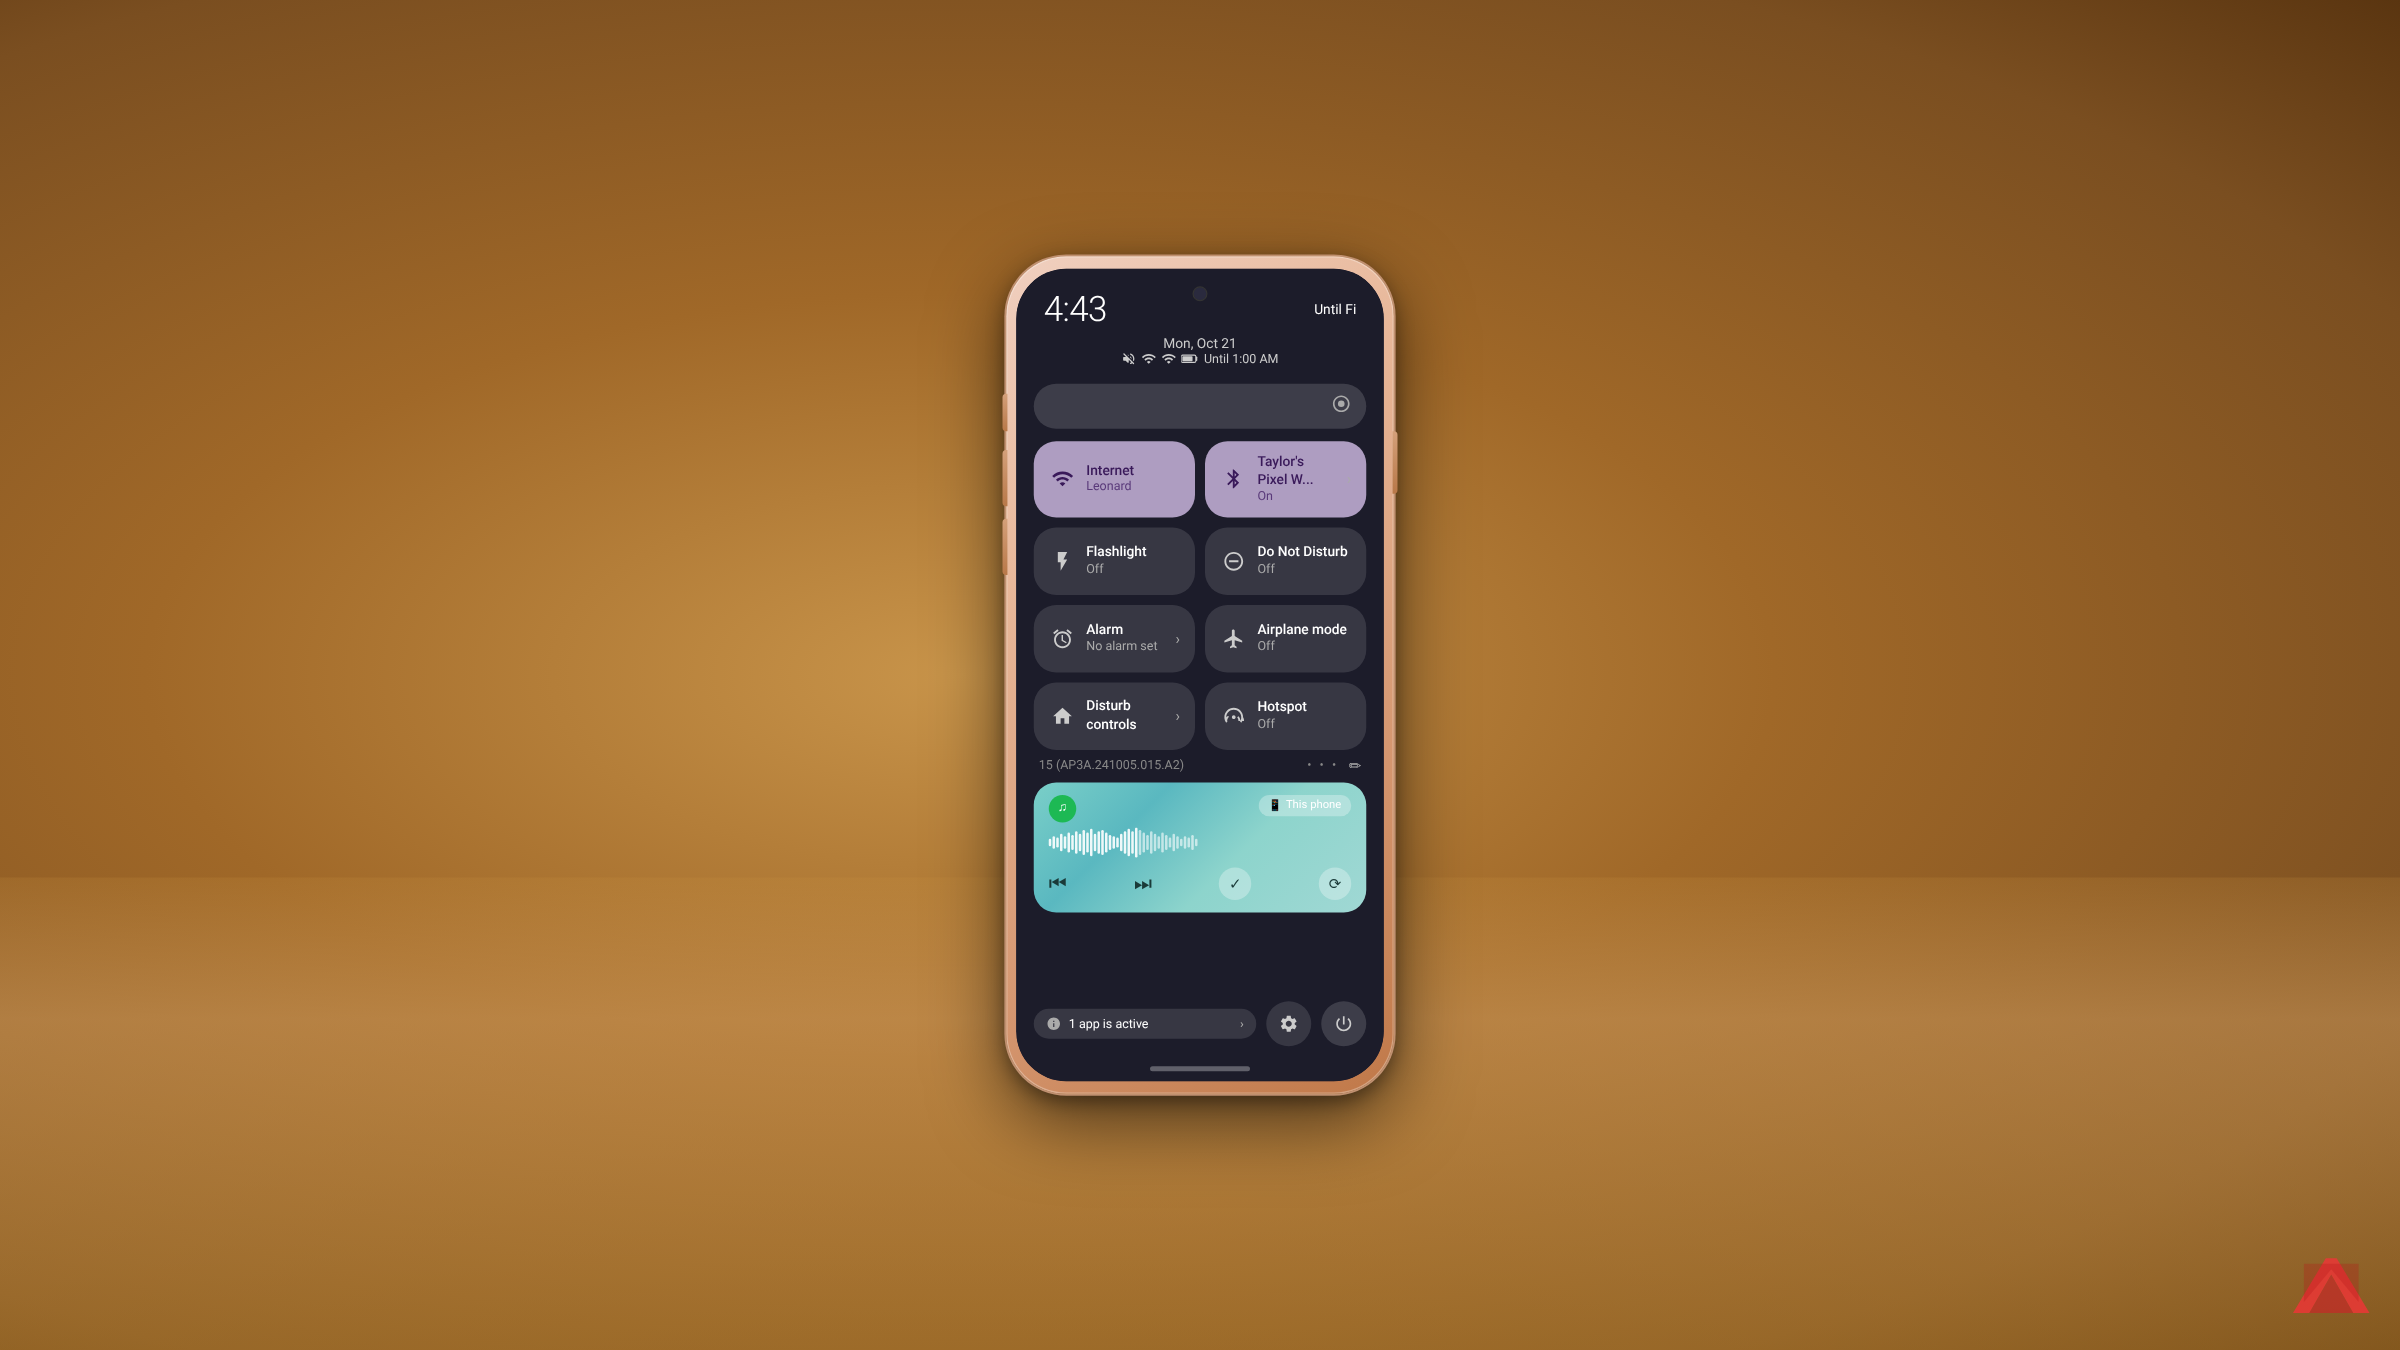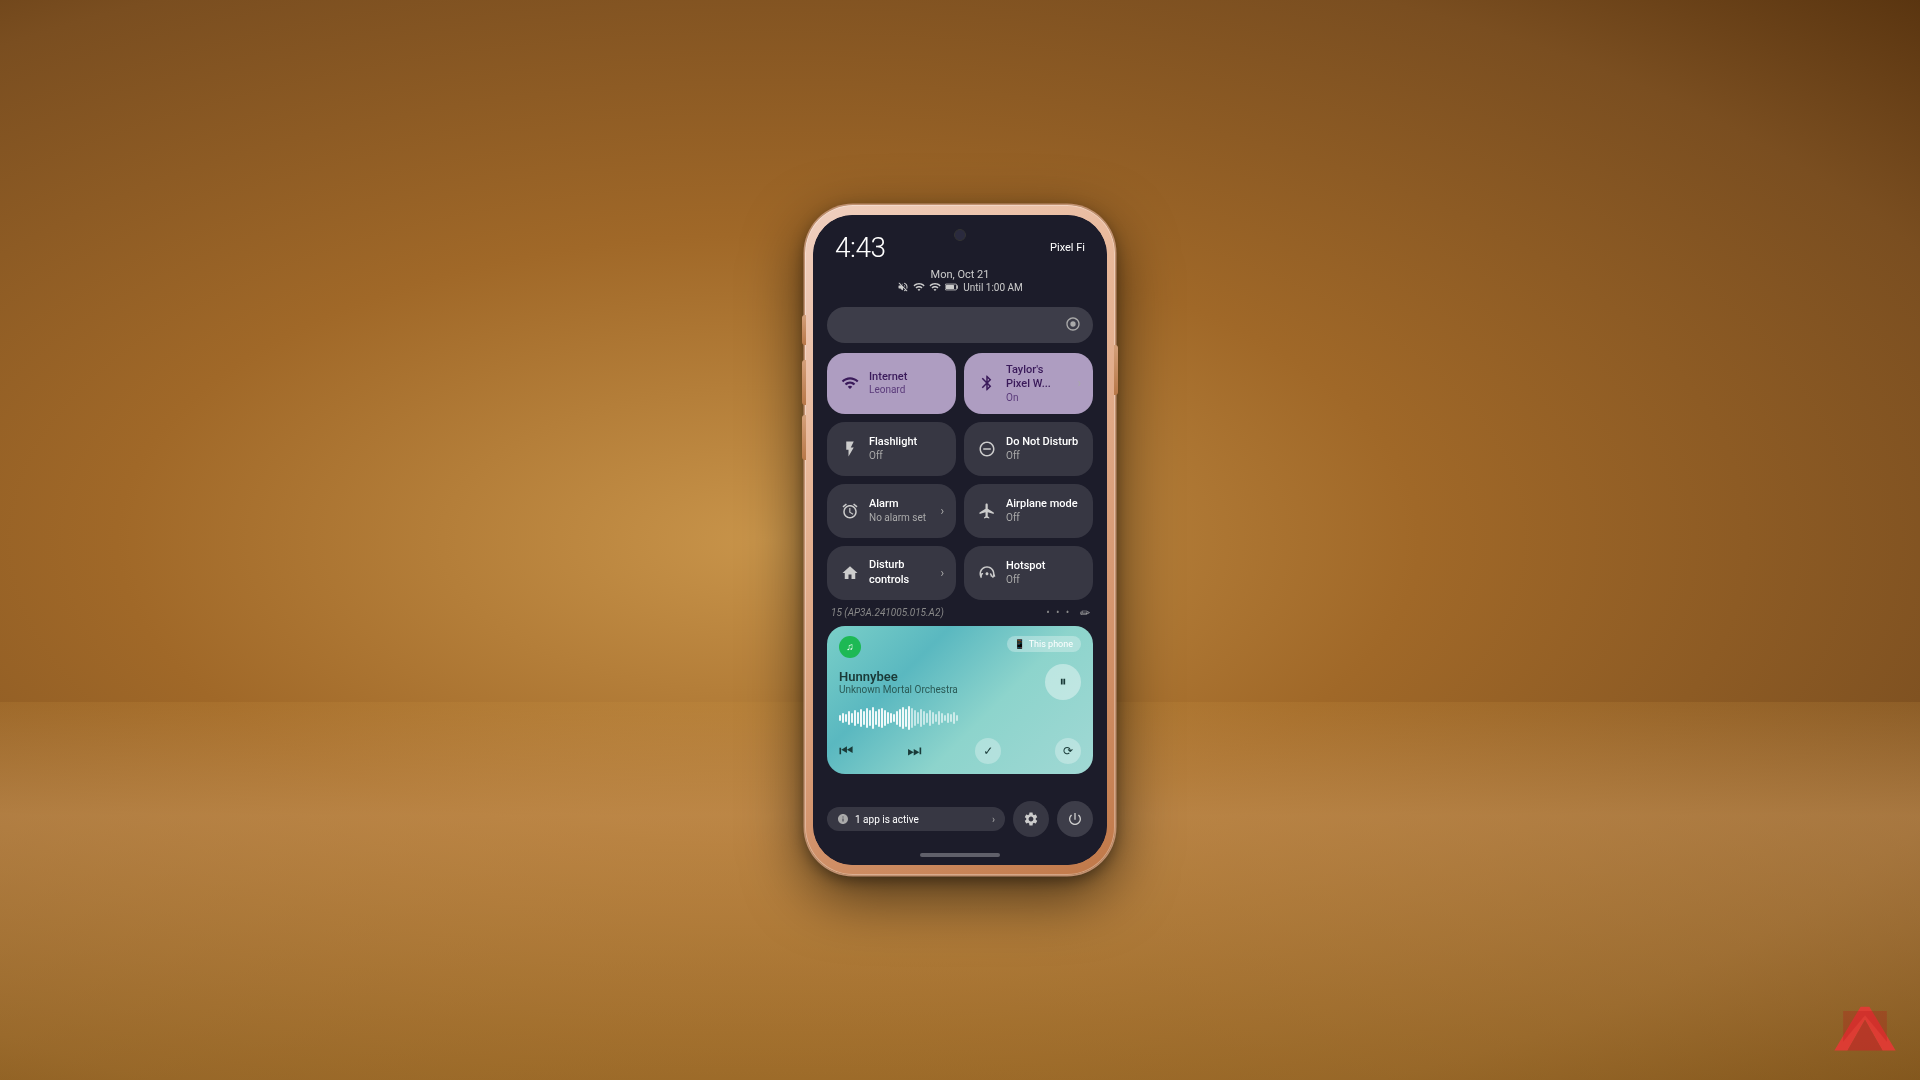--- a/index.html
+++ b/index.html
@@ -230,21 +230,20 @@
       color: #aaaaaa;
     }
 
     
     .version-row {
       display: flex;
       justify-content: space-between;
       align-items: center;
       padding: 6px 18px;
       flex-shrink: 0;
-      font-style: italic;
     }
 
     .version-text {
       font-size: 10px;
       color: #888888;
     }
 
     .version-dots {
       font-size: 10px;
       color: #888888;
@@ -496,21 +495,21 @@
     <div class="phone-button-left-mid"></div>
     <div class="phone-button-left-bot"></div>
 
     <div class="phone-screen">
       <div class="camera-notch"></div>
 
       <div class="screen-content">
 
         <div class="status-bar">
           <span class="time">4:43</span>
-          <span class="carrier">Pixel Fi</span>
+          <span class="carrier">Until Fi</span>
         </div>
 
         <div class="date-row">
           <span class="date-text">Mon, Oct 21</span>
           <div class="status-icons">
 
             <svg width="12" height="12" viewBox="0 0 24 24" fill="#cccccc">
               <path d="M3.63 3.63a.996.996 0 000 1.41L7.29 8.7 7 9H4c-.55 0-1 .45-1 1v4c0 .55.45 1 1 1h3l3.29 3.29c.63.63 1.71.18 1.71-.71v-4.17l4.18 4.18c-.49.37-1.02.68-1.6.91-.36.15-.58.53-.58.92 0 .72.73 1.18 1.39.91.8-.33 1.55-.77 2.22-1.31l1.34 1.34a.996.996 0 101.41-1.41L5.05 3.63c-.39-.39-1.02-.39-1.42 0zM19 12c0 .82-.15 1.61-.41 2.34l1.53 1.53c.56-1.17.88-2.48.88-3.87 0-3.83-2.4-7.11-5.78-8.4-.59-.23-1.22.23-1.22.86v.19c0 .38.25.71.61.85C17.18 6.54 19 9.06 19 12zm-8.71-6.29l-.17.17L12 7.76V6.41c0-.89-1.08-1.33-1.71-.7zM16.5 12A4.5 4.5 0 0014 7.97v1.79l2.48 2.48c.01-.08.02-.16.02-.24z"></path>
             </svg>
 
@@ -654,27 +653,20 @@
           </div>
         </div>
 
         <div class="media-player">
           <div class="media-top">
             <div class="spotify-icon">♫</div>
             <div class="this-phone-badge">
               <span>📱</span>
               <span>This phone</span>
             </div>
-          </div>
-          <div class="media-info-row">
-            <div>
-              <div class="media-title">Hunnybee</div>
-              <div class="media-artist">Unknown Mortal Orchestra</div>
-            </div>
-            <div class="play-pause-btn">⏸</div>
           </div>
 
           <div class="waveform-row">
 
             <div class="waveform-bar played" style="height:6px;"></div>
             <div class="waveform-bar played" style="height:10px;"></div>
             <div class="waveform-bar played" style="height:8px;"></div>
             <div class="waveform-bar played" style="height:14px;"></div>
             <div class="waveform-bar played" style="height:10px;"></div>
             <div class="waveform-bar played" style="height:16px;"></div>

